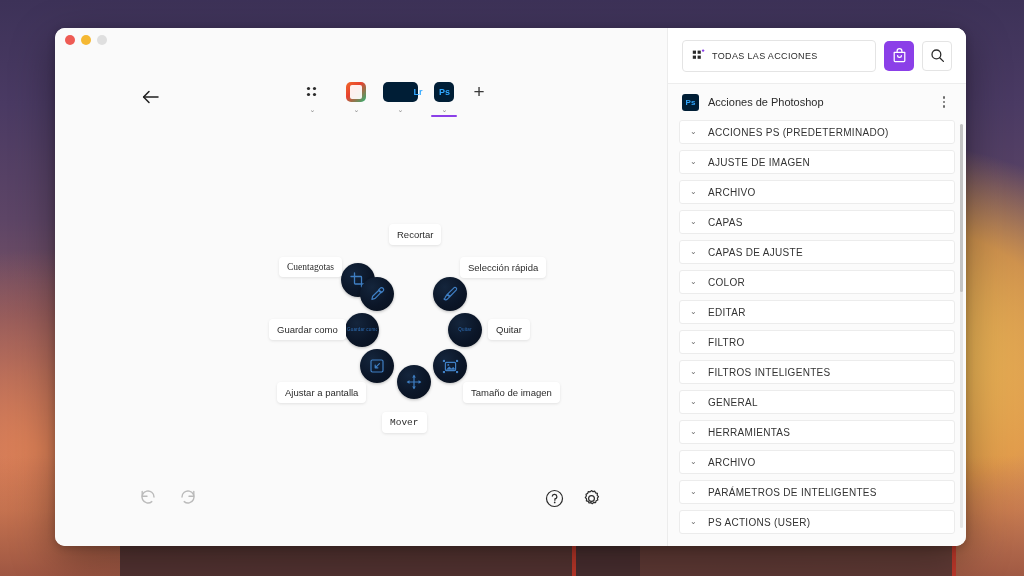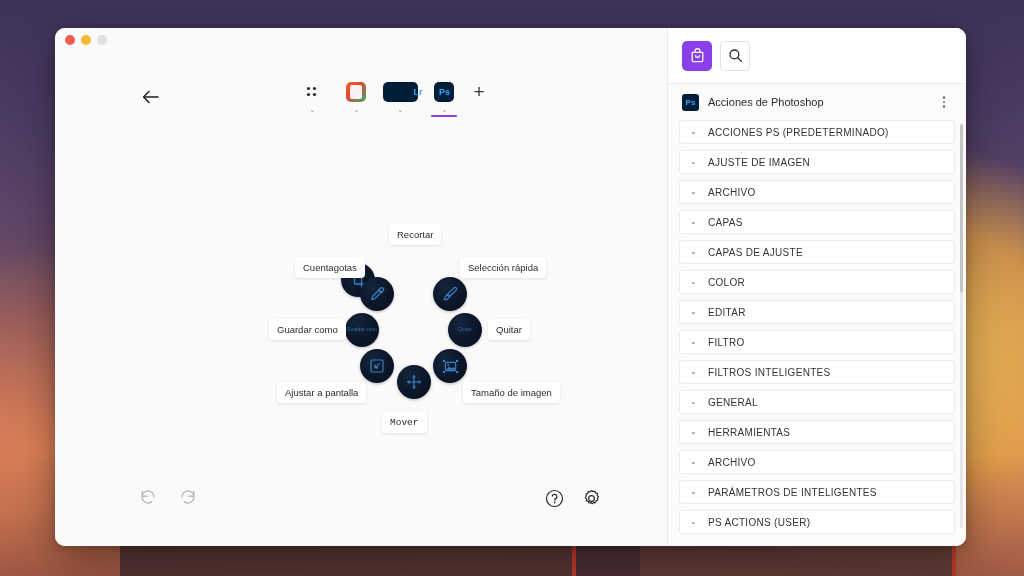--- a/index.html
+++ b/index.html
@@ -319,21 +319,21 @@
         <div class="rm-label" style="left:334px;top:196px;">
           <span>Recortar</span>
         </div>
 
         <div class="rm-circle" style="left:305px;top:249px;">
           <svg width="16" height="16" viewBox="0 0 16 16">
             <path d="M11.4 2.1 a2 2 0 0 1 2.8 2.8 L12.6 6.5 l-2.8-2.8 z" fill="none" stroke="#3f7fc4" stroke-width="1.2" stroke-linejoin="round"></path>
             <path d="M9.6 4.5 L11.8 6.7 L6.2 12.3 a1.4 1.4 0 0 1-0.7 0.4 l-2.6 0.6 0.6-2.6 a1.4 1.4 0 0 1 0.4-0.7 z" fill="none" stroke="#3f7fc4" stroke-width="1.2" stroke-linejoin="round"></path>
           </svg>
         </div>
-        <div class="rm-label" style="left:240px;top:229px;">
+        <div class="rm-label" style="left:224px;top:229px;font-family:Liberation Serif, serif;">
           <span>Cuentagotas</span>
         </div>
 
         <div class="rm-circle" style="left:378px;top:249px;">
           <svg width="16" height="16" viewBox="0 0 16 16">
             <path d="M12.2 1.6 a1.6 1.6 0 0 1 2.2 2.2 L7.9 10.5 L5.5 8.1 z" fill="none" stroke="#3f7fc4" stroke-width="1.2" stroke-linejoin="round"></path>
             <path d="M5.2 8.4 L7.6 10.8 L5.6 12.8 a2.6 2.6 0 0 1-3.6 0.2 c0.9-0.3 1.2-1 1.3-1.8 z" fill="none" stroke="#3f7fc4" stroke-width="1.2" stroke-linejoin="round"></path>
           </svg>
         </div>
         <div class="rm-label" style="left:405px;top:229px;">
@@ -418,20 +418,32 @@
             <path d="M9.5 1.6 l1.5 1.1 1.8-0.5 0.8 1.7 1.8 0.5 -0.2 1.9 1.3 1.4 -1.1 1.5 0.4 1.8 -1.7 0.8 -0.5 1.8 -1.9-0.2 -1.4 1.3 -1.5-1.1 -1.8 0.4 -0.8-1.7 -1.8-0.5 0.2-1.9 -1.3-1.4 1.1-1.5 -0.4-1.8 1.7-0.8 0.5-1.8 1.9 0.2 z" fill="none" stroke="#2b2b2b" stroke-width="1.2" stroke-linejoin="round"></path>
             <circle cx="9.5" cy="9.5" r="2.9" fill="none" stroke="#2b2b2b" stroke-width="1.2"></circle>
           </svg>
         </div>
       </div>
     </div>
 
     <div id="actions-panel">
 
       <div id="panel-header">
+        <div id="all-actions-btn">
+          <span style="flex:none;display:flex;">
+            <svg width="13" height="13" viewBox="0 0 13 13">
+              <rect x="0.8" y="1.6" width="3.2" height="3.2" fill="#2b2b2b"></rect>
+              <rect x="5.6" y="1.6" width="3.2" height="3.2" fill="#2b2b2b"></rect>
+              <rect x="0.8" y="6.6" width="3.2" height="3.2" fill="#2b2b2b"></rect>
+              <rect x="5.6" y="6.6" width="3.2" height="3.2" fill="#2b2b2b"></rect>
+              <circle cx="11.1" cy="1.6" r="1.2" fill="#8b3fe8"></circle>
+            </svg>
+          </span>
+          <span id="all-actions-label">TODAS LAS ACCIONES</span>
+        </div>
 
         <div id="marketplace-btn">
           <svg width="17" height="17" viewBox="0 0 17 17">
             <path d="M3.2 5.3 h10.6 v8.3 a0.9 0.9 0 0 1-0.9 0.9 H4.1 a0.9 0.9 0 0 1-0.9-0.9 z" fill="none" stroke="#ffffff" stroke-width="1.25" stroke-linejoin="round"></path>
             <path d="M6.1 5.3 V4 a2.4 2.4 0 0 1 4.8 0 v1.3" fill="none" stroke="#ffffff" stroke-width="1.25" stroke-linecap="round"></path>
             <path d="M6.6 8.6 a1.9 1.9 0 0 0 3.8 0" fill="none" stroke="#ffffff" stroke-width="1.25" stroke-linecap="round"></path>
           </svg>
         </div>
 
         <div id="search-btn">

